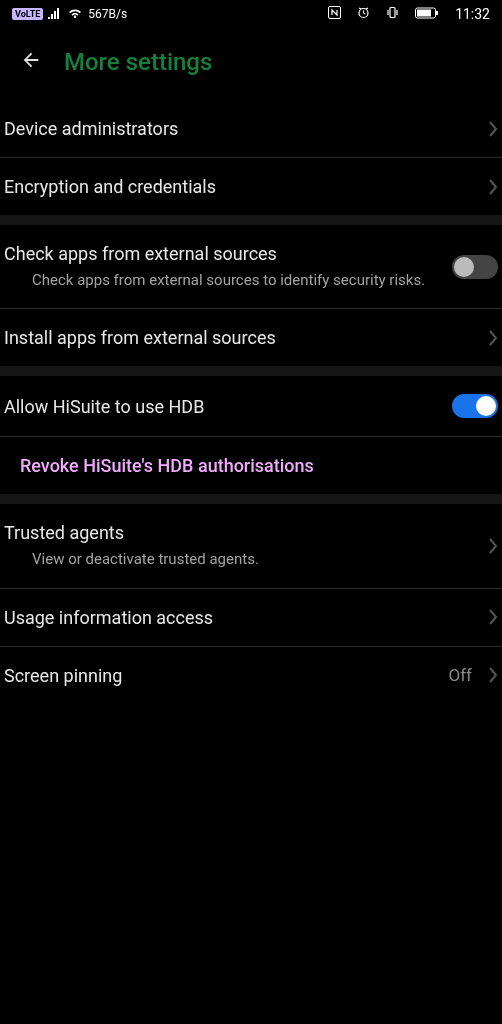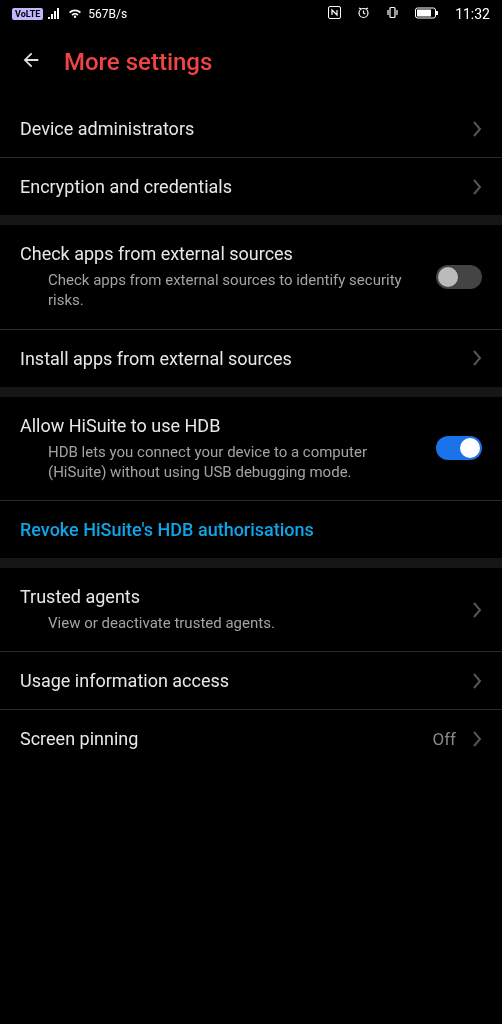--- a/index.html
+++ b/index.html
@@ -30,37 +30,37 @@
       border-radius: 2px;
     }
     .net-speed { display: flex; font-size: 12px; line-height: 9px; }
     .title-bar {
       display: flex;
       align-items: center;
       padding: 20px 20px 24px;
       gap: 22px;
     }
     .back-arrow { width: 22px; height: 22px; color: #e0e0e0; }
-    .page-title { font-size: 24px; font-weight: 500; color: #ef4444; }
+    .page-title { font-size: 24px; font-weight: 500; color: #15803d; }
     .section { padding: 0 0; }
     .divider-thick { height: 10px; background: #161616; }
     .row {
       display: flex;
       align-items: center;
       justify-content: space-between;
-      padding: 18px 20px;
+      padding: 18px 4px;
       border-bottom: 1px solid #2a2a2a;
     }
     .row:last-child { border-bottom: none; }
     .row-main { flex: 1; display: flex; flex-direction: column; gap: 6px; }
     .row-title { font-size: 18px; color: #e8e8e8; }
     .row-sub { font-size: 15px; color: #a3a3a3; line-height: 1.35; padding-right: 10px; margin-left: 28px; }
     .row-value { font-size: 17px; color: #888; margin-right: 16px; }
     .link-row { padding: 18px 20px; }
-    .link-text { font-size: 18px; color: #0ea5e9; font-weight: 500; }
+    .link-text { font-size: 18px; color: #f0abfc; font-weight: 500; }
     .chevron { width: 10px; height: 18px; color: #555; flex-shrink: 0; }
     .toggle {
       width: 46px;
       height: 24px;
       border-radius: 12px;
       position: relative;
       flex-shrink: 0;
     }
     .toggle.off { background: #444; }
     .toggle.on { background: #1a73e8; }
@@ -183,21 +183,20 @@
     </div>
   </div>
 </div>
 
 <div class="divider-thick"></div>
 
 <div class="section">
   <div class="row">
     <div class="row-main">
       <div class="row-title">Allow HiSuite to use HDB</div>
-      <div class="row-sub">HDB lets you connect your device to a computer (HiSuite) without using USB debugging mode.</div>
     </div>
     <div class="toggle on">
         <div class="knob"></div>
       </div>
   </div>
   <div class="link-row">
     <span class="link-text">Revoke HiSuite's HDB authorisations</span>
   </div>
 </div>
 

